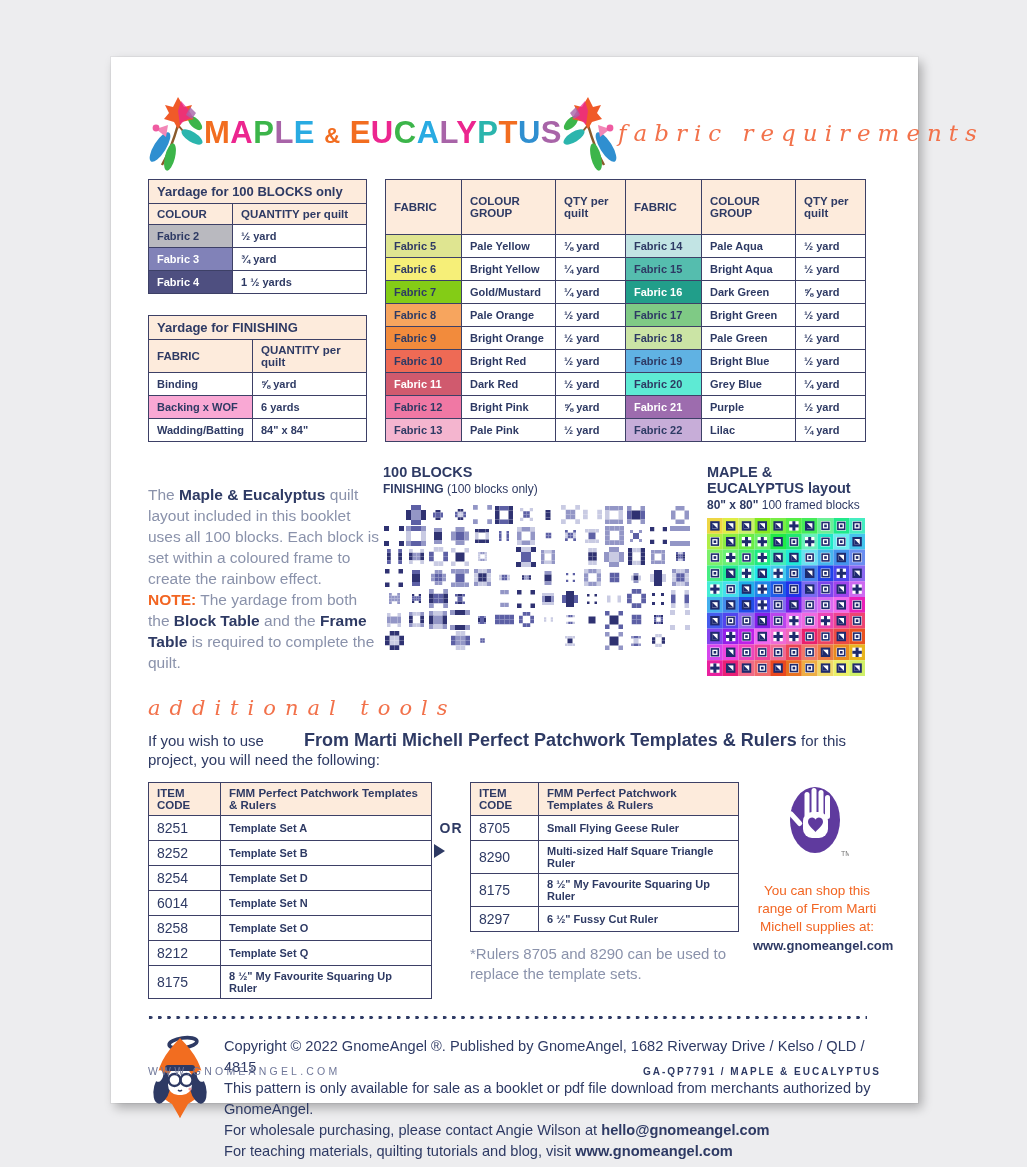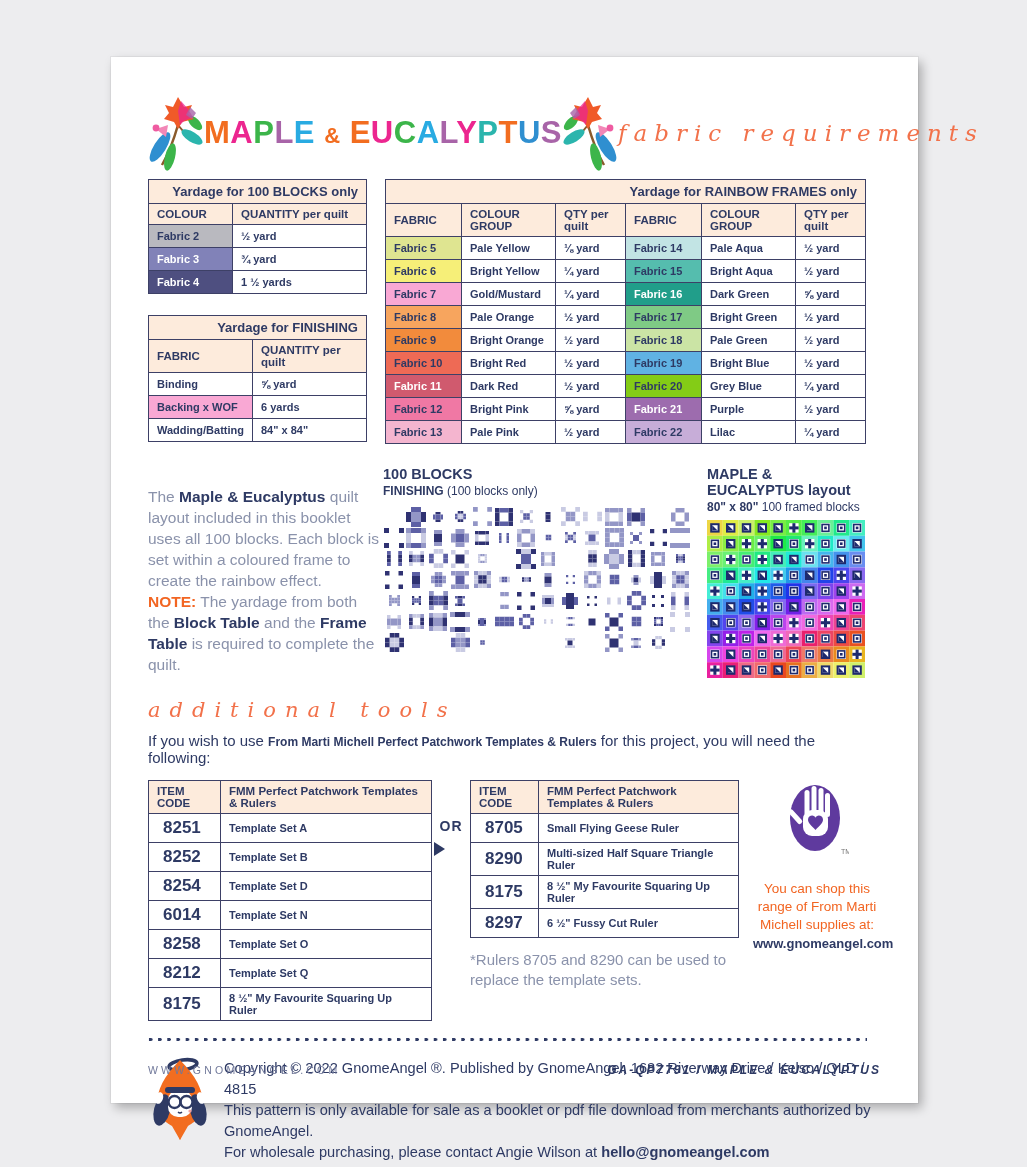--- a/index.html
+++ b/index.html
@@ -20,21 +20,21 @@
   .leaf.flip{transform:scaleX(-1);}
   .script{
     font-family:"DejaVu Serif", serif;font-style:italic;color:#f2714a;
     letter-spacing:7px;font-size:23px;white-space:nowrap;
   }
   .hdr .script{margin-left:auto;padding-right:2px;}
   
   .tables-row{display:flex;margin-top:4px;}
   table.dt{border-collapse:collapse;table-layout:fixed;color:#2e3a64;}
   table.dt, table.dt td{border:1.6px solid #3d4066;}
-  td.ttl{background:#fdebdc;font-weight:bold;font-size:13px;padding:4px 8px;text-align:right;}
+  td.ttl{background:#fdebdc;font-weight:bold;font-size:13px;padding:4px 8px;}
   td.hd{background:#fdebdc;font-weight:bold;font-size:11.5px;padding:4px 8px;}
   td.c{font-size:11px;font-weight:600;padding:3px 8px;height:16px;}
   .leftcol{width:218px;flex:0 0 auto;}
   .t-blocks{width:218px;}
   .t-finish{width:218px;margin-top:21px;}
   .t-rainbow{width:480px;margin-left:19px;}
   
   .mid{display:flex;margin-top:22px;}
   .para{width:232px;flex:0 0 auto;color:#8a92ab;font-size:15.5px;line-height:21px;margin-top:20px;}
   .para b{color:#2e3a64;}
@@ -43,24 +43,24 @@
   .zone-t{font-weight:bold;font-size:14.5px;color:#2e3a64;}
   .zone-s{font-size:12px;color:#2e3a64;margin-top:2px;}
   .zone-s b{font-weight:bold;}
   .ub-grid{margin-top:8px;display:grid;grid-template-columns:repeat(14,22px);grid-auto-rows:21px;}
   .ub-cell{display:flex;align-items:center;justify-content:center;}
   .layout-zone{margin-left:12px;width:158px;}
   .framed{margin-top:6px;}
   
   .tools-h{margin-top:16px;font-family:"DejaVu Serif", serif;font-style:italic;color:#f2714a;font-size:21px;letter-spacing:9px;}
   .tools-intro{margin-top:10px;font-size:15px;color:#2e3a64;}
-  .tools-intro b{font-size:12px;}
+  .tools-intro b{font-size:18px;margin-left:36px;}
   .tools-row{display:flex;margin-top:14px;align-items:flex-start;}
   .t-items{width:283px;flex:0 0 auto;}
-  .t-items td.code{font-size:17px;font-weight:700;padding:4px 14px;height:16px;}
+  .t-items td.code{font-size:14px;font-weight:400;padding:4px 8px;height:16px;}
   .t-items td.desc{font-size:11px;font-weight:bold;padding:4px 8px;}
   .or-col{width:38px;flex:0 0 auto;text-align:center;margin-top:38px;color:#2e3a64;}
   .or-col .or{font-weight:bold;font-size:14px;letter-spacing:1px;}
   .or-col .tri{width:0;height:0;border-left:11px solid #2e3a64;border-top:7px solid transparent;border-bottom:7px solid transparent;margin:8px auto 0 2px;}
   .right-group{width:270px;flex:0 0 auto;}
   .t-items2{width:268px;}
   .footnote{margin-top:12px;color:#8a92ab;font-size:15px;line-height:20px;width:278px;}
   .shop-col{margin-left:auto;width:128px;text-align:center;}
   .shop-txt{color:#f26522;font-size:13.5px;line-height:18px;margin-top:10px;}
   .shop-link{color:#2e3a64;font-weight:bold;font-size:13px;margin-top:2px;}
@@ -68,21 +68,21 @@
   .dots{height:5px;margin-top:16px;width:719px;
     background-image:radial-gradient(circle at 2.5px 2.5px,#2e3a64 1.8px,transparent 2px);
     background-size:9.2px 5px;background-repeat:repeat-x;}
   .footer{display:flex;margin-top:14px;}
   .gnome{width:60px;height:88px;flex:0 0 auto;margin-left:2px;}
   .foot-text{margin-left:14px;color:#2e3a64;font-size:14.6px;line-height:21px;margin-top:2px;}
   .foot-text b{font-weight:bold;}
   
   .botbar{position:absolute;left:37px;right:37px;bottom:26px;display:flex;justify-content:space-between;align-items:center;}
   .bot-left{color:#70789a;font-size:10.5px;letter-spacing:3.2px;}
-  .bot-right{color:#2e3a64;font-weight:bold;font-size:12px;letter-spacing:2px;font-style:italic;}
+  .bot-right{color:#2e3a64;font-weight:bold;font-size:10px;letter-spacing:2px;}
 </style>
 </head>
 <body>
 
 <div class="page">
 
   <div class="hdr">
     <svg class="leaf" viewBox="0 0 56 76">
       <path d="M30 30 C26 44 22 56 14 70" stroke="#8a5a2b" stroke-width="2.5" fill="none"></path>
       <path d="M30 30 C36 38 42 44 50 46" stroke="#8a5a2b" stroke-width="2" fill="none"></path>
@@ -174,23 +174,20 @@
       <colgroup>
         <col style="width:76px">
           <col style="width:94px">
           <col style="width:70px">
         <col style="width:76px">
           <col style="width:94px">
           <col style="width:70px">
       </colgroup>
       <tbody>
           <tr>
-            <td class="ttl" colspan="6">Yardage for RAINBOW FRAMES only</td>
-          </tr>
-          <tr>
             <td class="hd">FABRIC</td>
             <td class="hd">COLOUR GROUP</td>
             <td class="hd">QTY per quilt</td>
             <td class="hd">FABRIC</td>
             <td class="hd">COLOUR GROUP</td>
             <td class="hd">QTY per quilt</td>
           </tr>
           <tr>
       <td class="c" style="background:#dfe591;color:#2e3a64">Fabric 5</td>
       <td class="c">Pale Yellow</td>
@@ -201,21 +198,21 @@
           </tr>
           <tr>
       <td class="c" style="background:#f6ef78;color:#2e3a64">Fabric 6</td>
       <td class="c">Bright Yellow</td>
       <td class="c">¼ yard</td>
       <td class="c" style="background:#55bdae;color:#2e3a64">Fabric 15</td>
       <td class="c">Bright Aqua</td>
       <td class="c">½ yard</td>
           </tr>
           <tr>
-      <td class="c" style="background:#f9a8d4;color:#2e3a64">Fabric 7</td>
+      <td class="c" style="background:#84cc16;color:#2e3a64">Fabric 7</td>
       <td class="c">Gold/Mustard</td>
       <td class="c">¼ yard</td>
       <td class="c" style="background:#219e8a;color:#ffffff">Fabric 16</td>
       <td class="c">Dark Green</td>
       <td class="c">⅝ yard</td>
           </tr>
           <tr>
       <td class="c" style="background:#f7a55e;color:#2e3a64">Fabric 8</td>
       <td class="c">Pale Orange</td>
       <td class="c">½ yard</td>
@@ -236,21 +233,21 @@
       <td class="c">Bright Red</td>
       <td class="c">½ yard</td>
       <td class="c" style="background:#60b2e3;color:#2e3a64">Fabric 19</td>
       <td class="c">Bright Blue</td>
       <td class="c">½ yard</td>
           </tr>
           <tr>
       <td class="c" style="background:#d05a6e;color:#ffffff">Fabric 11</td>
       <td class="c">Dark Red</td>
       <td class="c">½ yard</td>
-      <td class="c" style="background:#84cc16;color:#2e3a64">Fabric 20</td>
+      <td class="c" style="background:#5eead4;color:#2e3a64">Fabric 20</td>
       <td class="c">Grey Blue</td>
       <td class="c">¼ yard</td>
           </tr>
           <tr>
       <td class="c" style="background:#f078a4;color:#2e3a64">Fabric 12</td>
       <td class="c">Bright Pink</td>
       <td class="c">⅝ yard</td>
       <td class="c" style="background:#9d6cae;color:#ffffff">Fabric 21</td>
       <td class="c">Purple</td>
       <td class="c">½ yard</td>

